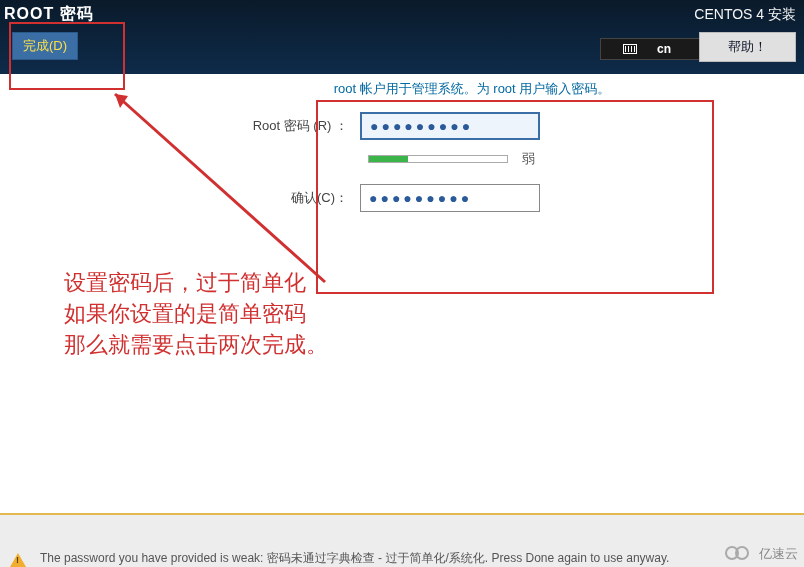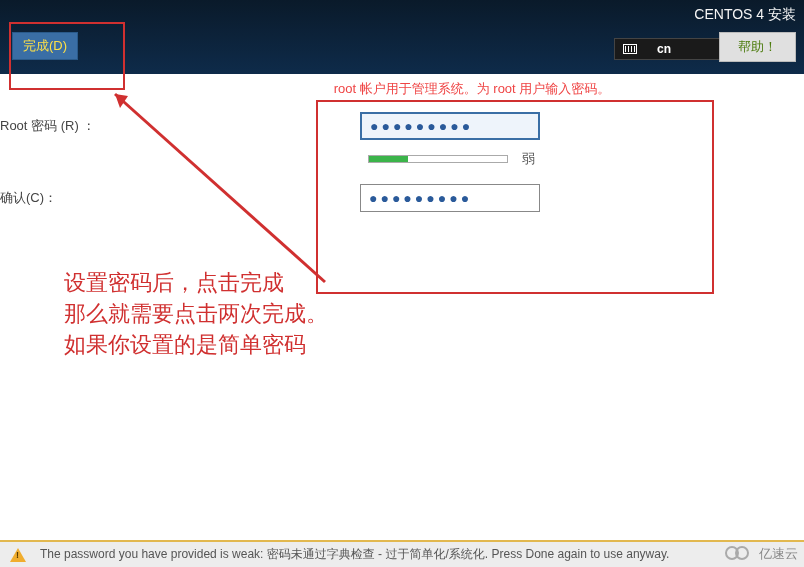--- a/index.html
+++ b/index.html
@@ -43,21 +43,21 @@
   top: 6px;
   font-size: 14px;
   color: #f5f5f5;
 }
 .lang-box {
   position: absolute;
   right: 82px;
   top: 38px;
   background: #1a1a1a;
   border: 1px solid #444;
-  padding: 3px 50px 3px 8px;
+  padding: 3px 50px 3px 22px;
   display: flex;
   align-items: center;
   gap: 20px;
 }
 .kb-icon {
   width: 14px;
   height: 10px;
   border: 1px solid #fff;
   display: inline-block;
   position: relative;
@@ -70,46 +70,47 @@
 }
 .lang-text {
   font-size: 12px;
   font-weight: bold;
   color: #fff;
 }
 .help-btn {
   position: absolute;
   right: 8px;
   top: 32px;
-  padding: 5px 18px;
+  padding: 5px 28px;
   background: #e0e0e0;
-  color: #4d7c0f;
+  color: #0f172a;
   border: 1px solid #bbb;
   font-size: 13px;
   cursor: pointer;
 }
 .content {
   width: 100%;
   padding-top: 6px;
   position: relative;
 }
 .hint {
   text-align: center;
   font-size: 13px;
-  color: #ef4444;
+  color: #0369a1;
   margin-bottom: 14px;
   padding-left: 140px;
 }
 .row {
   display: flex;
   align-items: center;
   margin-bottom: 10px;
 }
 .row-label {
   width: 360px;
+  text-align: right;
   padding-right: 12px;
   font-size: 13px;
   color: #444;
 }
 .pw-input {
   width: 180px;
   height: 28px;
   border: 1px solid #888;
   background: #fff;
   padding: 0 8px;
@@ -143,25 +144,25 @@
 }
 .strength-text {
   font-size: 13px;
   color: #555;
 }
 .footer {
   position: absolute;
   bottom: 0;
   left: 0;
   width: 804px;
-  height: 27px;
+  height: 54px;
   background: #ededed;
   border-top: 2px solid #e2b84f;
   display: flex;
-  align-items: center;
+  align-items: flex-end;
   padding: 0 10px;
 }
 .warn-icon {
   width: 0; height: 0;
   border-left: 8px solid transparent;
   border-right: 8px solid transparent;
   border-bottom: 14px solid #f0ad2e;
   position: relative;
   margin-right: 14px;
 }
@@ -237,20 +238,21 @@
   border: 2px solid #aaa;
   border-radius: 50%;
   display: inline-block;
   margin-left: -4px;
 }
 </style>
 </head>
 <body>
 
 <div class="topbar">
+  <div class="title">ROOT 密码</div>
   <button class="done-btn">完成(D)</button>
   <div class="subtitle">CENTOS 4 安装</div>
   <div class="lang-box">
     <span class="kb-icon"></span>
     <span class="lang-text">cn</span>
   </div>
   <button class="help-btn">帮助！</button>
 </div>
 
 <div class="content">
@@ -274,23 +276,23 @@
   </div>
 </div>
 
 <div class="annot-done"></div>
 <div class="annot-fields"></div>
 <svg class="annot-line" viewBox="0 0 230 210">
   <line x1="225" y1="200" x2="15" y2="12" stroke="#d03030" stroke-width="3"></line>
   <polygon points="15,12 28,14 20,26" fill="#d03030"></polygon>
 </svg>
 <div class="annot-text">
-  <div>设置密码后，点击完成</div>
+  <div>设置密码后，过于简单化</div>
+  <div>如果你设置的是简单密码</div>
   <div>那么就需要点击两次完成。</div>
-  <div>如果你设置的是简单密码</div>
 </div>
 
 <div class="footer">
   <div class="warn-icon"></div>
   <div class="footer-text">The password you have provided is weak: 密码未通过字典检查 - 过于简单化/系统化. Press Done again to use anyway.</div>
 </div>
 
 <div class="watermark">
   <div class="wm-logo">
       <span></span>

